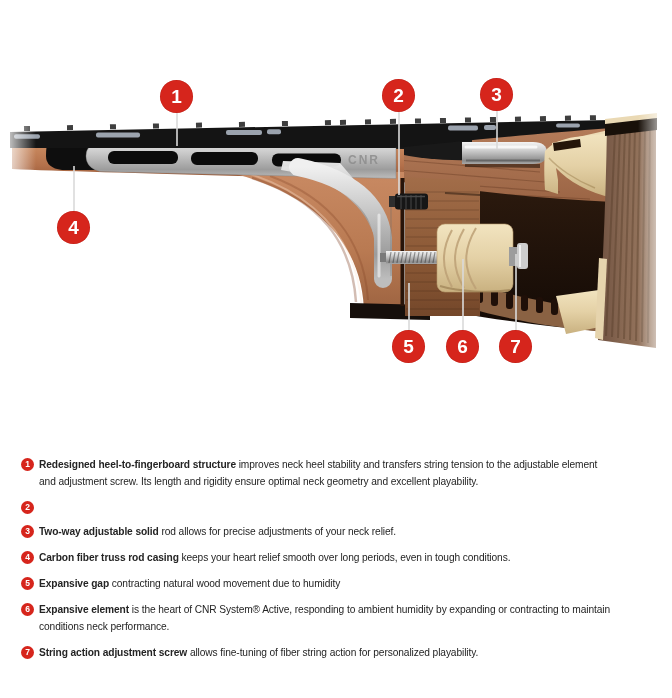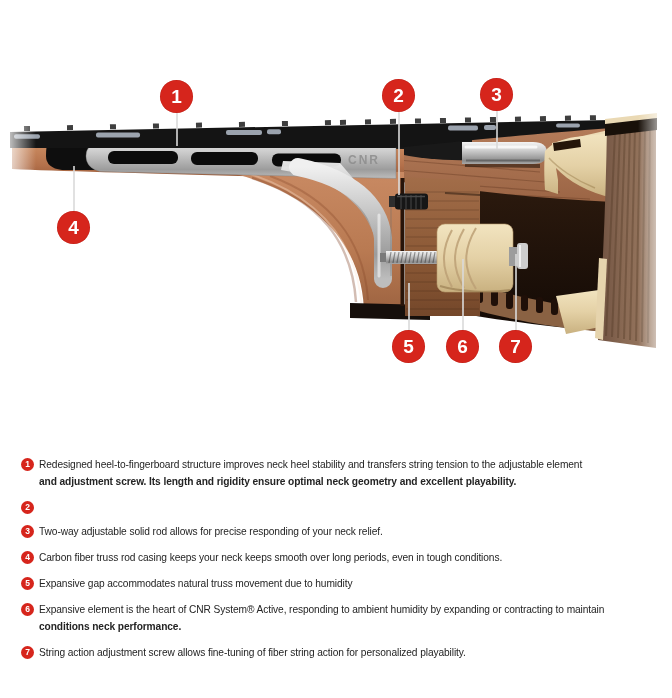--- a/index.html
+++ b/index.html
@@ -18,23 +18,23 @@
     position:absolute; left:21px; top:456px; width:640px;
     color:#242424; font-size:10.2px; line-height:17px; letter-spacing:-0.1px;
   }
   .legend-item { display:flex; margin-bottom:9px; }
   .bullet {
     flex:0 0 13px; width:13px; height:13px; border-radius:50%;
     background:#d6251c; color:#fff; font-size:8.5px; font-weight:bold;
     display:flex; align-items:center; justify-content:center;
     margin-right:5px; margin-top:2px; letter-spacing:0;
   }
-  .item-text .b { font-weight:normal; }
+  .item-text .b { font-weight:bold; }
   .item-text .l1 { white-space:nowrap; }
-  .line2 { display:block;font-weight:bold; }
+  .line2 { display:block; }
 </style>
 </head>
 <body>
 
 <div class="stage">
 
   <svg class="illustration" width="672" height="430" viewBox="0 0 672 430">
     <defs>
       <linearGradient id="metalV" x1="0" y1="0" x2="0" y2="1">
         <stop offset="0" stop-color="#f0f0f0"></stop>
@@ -308,35 +308,35 @@
       </div>
     </div>
 
     <div class="legend-item">
       <span class="bullet">2</span>
     </div>
 
     <div class="legend-item">
       <span class="bullet">3</span>
       <div class="item-text">
-        <span class="l1"><span class="b">Two-way adjustable solid</span><span> rod allows for precise responding of your neck relief.</span></span>
+        <span class="l1"><span class="b">Two-way adjustable solid</span><span> rod allows for precise adjustments of your neck relief.</span></span>
       </div>
     </div>
 
     <div class="legend-item">
       <span class="bullet">4</span>
       <div class="item-text">
-        <span class="l1"><span class="b">Carbon fiber truss rod casing</span><span> keeps your neck keeps smooth over long periods, even in tough conditions.</span></span>
+        <span class="l1"><span class="b">Carbon fiber truss rod casing</span><span> keeps your heart relief smooth over long periods, even in tough conditions.</span></span>
       </div>
     </div>
 
     <div class="legend-item">
       <span class="bullet">5</span>
       <div class="item-text">
-        <span class="l1"><span class="b">Expansive gap</span><span> accommodates natural truss movement due to humidity</span></span>
+        <span class="l1"><span class="b">Expansive gap</span><span> contracting natural wood movement due to humidity</span></span>
       </div>
     </div>
 
     <div class="legend-item">
       <span class="bullet">6</span>
       <div class="item-text">
         <span class="l1"><span class="b">Expansive element</span><span> is the heart of CNR System® Active, responding to ambient humidity by expanding or contracting to maintain</span></span>
         <span class="line2">conditions neck performance.</span>
       </div>
     </div>

